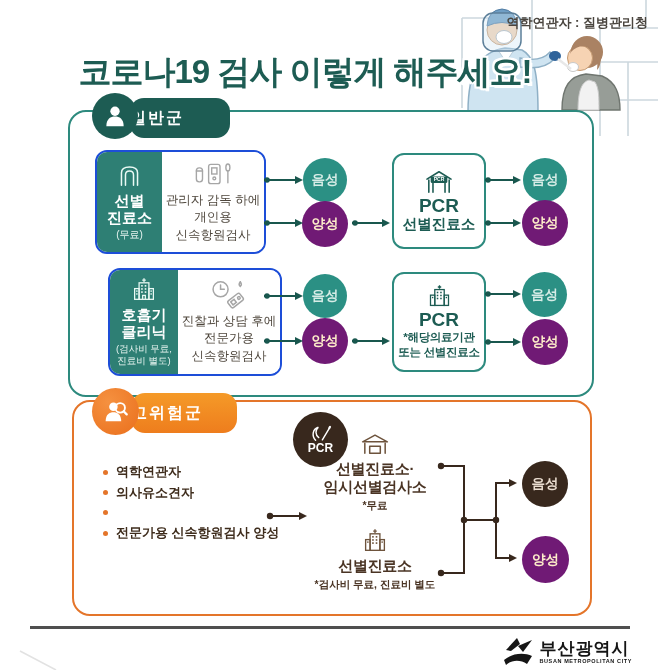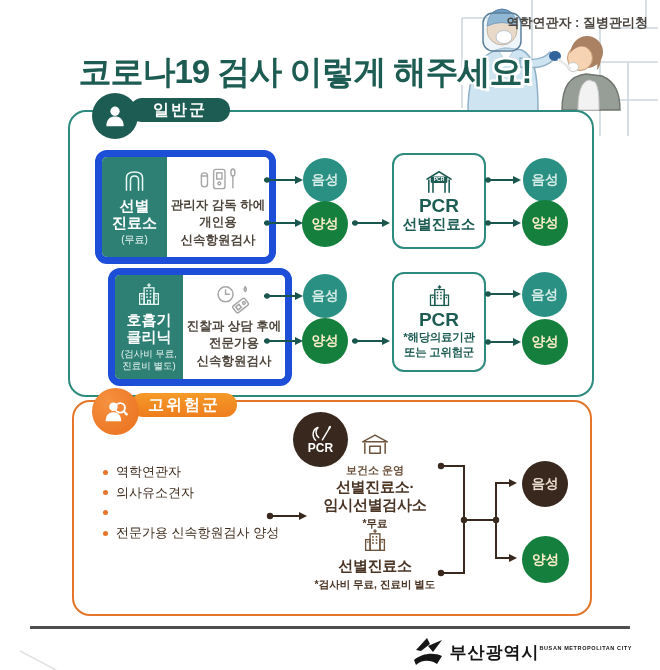--- a/index.html
+++ b/index.html
@@ -16,67 +16,67 @@
   .illo{top:0;right:0;z-index:0;}
 
   
   .frame{border-radius:18px;background:#fff;z-index:1;}
   .frame-general{left:68px;top:110px;width:522px;height:283px;border:2px solid #2d8a7e;}
   .frame-highrisk{left:72px;top:400px;width:516px;height:212px;border:2px solid #e4752a;}
 
   
   .hdr-circle{width:46px;height:46px;border-radius:50%;display:flex;align-items:center;
               justify-content:center;z-index:4;}
-  .hdr-pill{height:24px;border-radius:14px;display:flex;align-items:center;justify-content:center;
+  .hdr-pill{height:40px;border-radius:14px;display:flex;align-items:center;justify-content:flex-start;
             color:#fff;font-size:16px;font-weight:800;letter-spacing:2px;z-index:3;}
   .teal-dark{background:#1d5c53;}
   .orange-grad{background:radial-gradient(circle at 35% 30%,#f59140,#ea6f1c);}
   .pill-orange{background:linear-gradient(180deg,#f59a28,#ee7d1d);}
 
   
-  .combo{display:flex;border:7px solid #1d4ed8;border-radius:12px;background:#fff;overflow:hidden;z-index:2;}
+  .combo{display:flex;border:2px solid #1d4ed8;border-radius:12px;background:#fff;overflow:hidden;z-index:2;}
   .combo .pane-teal{background:#2e7f74;color:#fff;display:flex;flex-direction:column;align-items:center;
                     justify-content:center;text-align:center;}
   .place-name{font-size:15px;font-weight:800;line-height:1.15;margin-top:4px;}
   .place-note{font-size:10px;font-weight:400;line-height:1.25;margin-top:3px;color:#e8f5f1;}
   .combo .pane-white{flex:1;display:flex;flex-direction:column;align-items:center;justify-content:center;
                      text-align:center;background:#fff;}
-  .method{font-size:12.5px;font-weight:700;color:#4e463c;line-height:1.4;margin-top:4px;}
+  .method{font-size:12.5px;font-weight:400;color:#4e463c;line-height:1.4;margin-top:4px;}
 
   .pcrbox{border:2px solid #2d8a7e;border-radius:12px;background:#fff;display:flex;flex-direction:column;
           align-items:center;justify-content:center;text-align:center;z-index:2;}
   .pcr-title{font-size:19px;font-weight:800;color:#1d5c53;line-height:1.05;margin-top:2px;}
   .pcr-sub{font-size:14.5px;font-weight:800;color:#1d5c53;line-height:1.15;}
   .pcr-sub-sm{font-size:11.5px;font-weight:800;color:#1d5c53;line-height:1.3;letter-spacing:-0.3px;}
 
   .circle{border-radius:50%;display:flex;align-items:center;justify-content:center;
           font-size:13.5px;font-weight:800;z-index:2;}
   .c-teal{background:#2b9084;color:#d6ece6;}
-  .c-orange{background:#15803d;color:#fdecc9;justify-content:center;}
+  .c-orange{background:#701a75;color:#fdecc9;justify-content:center;}
   .c-brown{background:#38281d;color:#eaddd0;}
 
   
   .criteria{left:103px;top:462px;list-style:none;margin:0;padding:0;z-index:2;position:absolute;}
   .criteria li{display:flex;align-items:center;height:20.4px;white-space:nowrap;}
   .criteria .dot{width:5px;height:5px;border-radius:50%;background:#e4752a;margin-right:8px;flex:none;}
-  .criteria .ct{font-size:13px;font-weight:400;color:#3e2c1c;}
+  .criteria .ct{font-size:13px;font-weight:700;color:#3e2c1c;}
 
   .pcr-badge{left:293px;top:412px;width:55px;height:55px;border-radius:50%;background:#38281d;
              display:flex;flex-direction:column;align-items:center;justify-content:center;z-index:2;}
   .pcr-badge .bt{color:#fff;font-size:12px;font-weight:800;margin-top:-2px;}
 
   .site{text-align:center;z-index:2;}
   .site .op{font-size:11px;font-weight:800;color:#6d533c;margin-top:3px;}
   .site .nm{font-size:15px;font-weight:800;color:#4a3424;line-height:1.2;letter-spacing:-0.3px;}
   .site .nt{font-size:10.5px;font-weight:800;color:#4a3424;margin-top:3px;}
 
   
   .divider{left:30px;top:626px;width:600px;height:3px;background:#4f4f4f;z-index:2;}
   .logo{right:28px;top:636px;display:flex;align-items:center;gap:5px;z-index:2;}
-  .logo-txt{display:flex;flex-direction:row;line-height:1;}
+  .logo-txt{display:flex;flex-direction:column;line-height:1;}
   .logo-kr{font-size:17px;font-weight:800;color:#141414;letter-spacing:1px;}
   .logo-en{font-size:5.5px;font-weight:700;color:#141414;letter-spacing:0.6px;margin-top:2px;}
 
   .connectors{position:absolute;left:0;top:0;z-index:2;pointer-events:none;}
 </style>
 </head>
 <body>
 
 <div class="canvas">
 
@@ -266,21 +266,21 @@
         <rect x="9.8" y="12.5" width="1.8" height="1.8"></rect>
           <rect x="13.8" y="12.5" width="1.8" height="1.8"></rect>
         <rect x="9.8" y="16" width="1.8" height="1.8"></rect>
           <rect x="13.8" y="16" width="1.8" height="1.8"></rect>
         <rect x="4.2" y="15" width="1.6" height="1.6"></rect>
           <rect x="20.2" y="15" width="1.6" height="1.6"></rect>
       </g>
     </svg>
     <div class="pcr-title">PCR</div>
     <div class="pcr-sub-sm">*해당의료기관</div>
-    <div class="pcr-sub-sm">또는 고위험군</div>
+    <div class="pcr-sub-sm">또는 선별진료소</div>
   </div>
 
   <div class="abs circle c-teal" style="left:522px;top:272px;width:45px;height:45px;">
       <span>음성</span>
     </div>
   <div class="abs circle c-orange" style="left:522px;top:319px;width:46px;height:46px;">
       <span>양성</span>
     </div>
 
   <div class="abs frame frame-highrisk"></div>
@@ -327,21 +327,20 @@
   </div>
 
   <div class="abs site" style="left:305px;top:433px;width:140px;">
     <svg width="32" height="23" viewBox="0 0 36 26">
       <g fill="none" stroke="#6d533c" stroke-width="1.7" stroke-linecap="round" stroke-linejoin="round">
         <path d="M4,10 L18,2.5 L32,10 Z"></path>
         <path d="M6.5,11.5 V23 M29.5,11.5 V23"></path>
         <rect x="12" y="15" width="12" height="8"></rect>
       </g>
     </svg>
-    <div class="op">보건소 운영</div>
     <div class="nm">선별진료소·</div>
     <div class="nm">임시선별검사소</div>
     <div class="nt">*무료</div>
   </div>
 
   <div class="abs site" style="left:300px;top:528px;width:150px;">
     <svg width="24" height="25" viewBox="0 0 26 28">
       <g fill="none" stroke="#6d533c" stroke-width="1.5">
         <rect x="7.5" y="6.5" width="11" height="18.5"></rect>
         <rect x="2.5" y="13" width="5" height="12"></rect>

